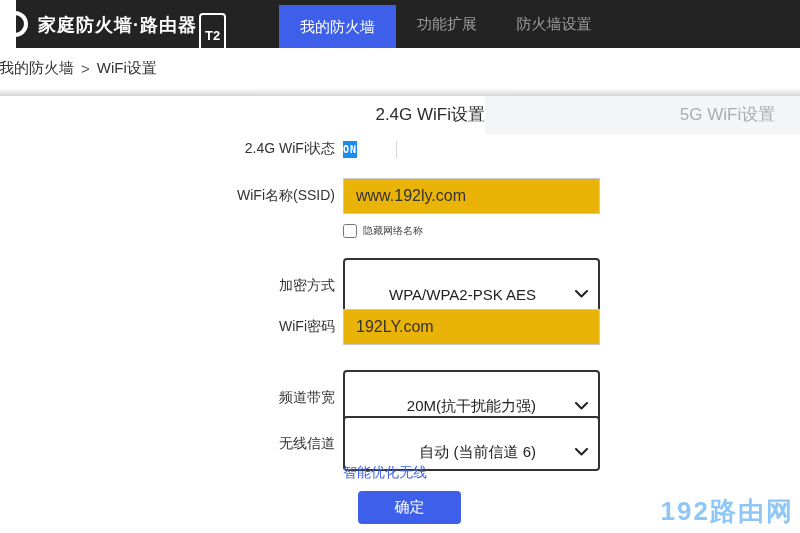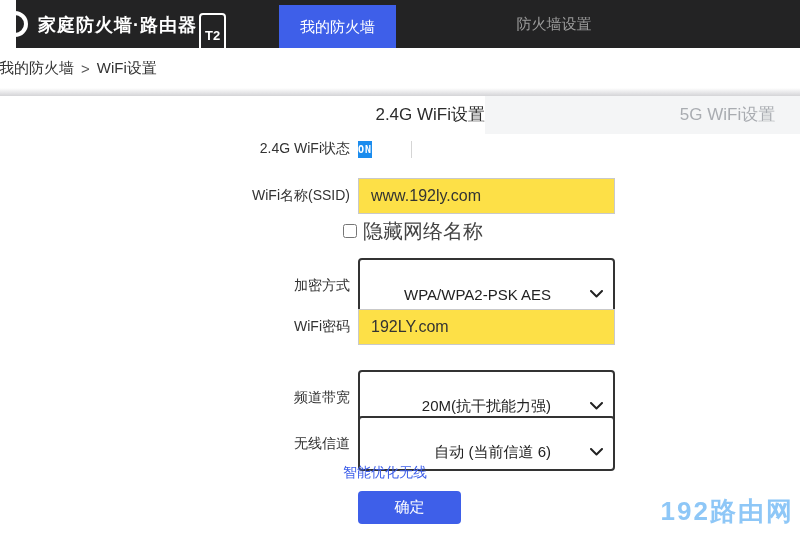--- a/index.html
+++ b/index.html
@@ -22,34 +22,34 @@
   .breadcrumb .sep{margin:0 7px;color:#555;}
   .breadcrumb-shadow{position:absolute;left:0;top:88px;width:800px;height:8px;
                      background:linear-gradient(#ffffff,#d4d4d7);}
   
   .band-tabs{position:absolute;left:0;top:96px;width:800px;height:38px;}
   .band-tab{position:absolute;top:0;height:38px;line-height:38px;text-align:center;font-size:17px;cursor:pointer;}
   .band-tab.active{left:0;width:485px;background:#fff;color:#2b2b2b;text-align:right;}
   .band-tab.inactive{left:485px;width:485px;background:#f4f5f6;color:#a9acb1;}
   
   .row{position:absolute;left:0;display:flex;align-items:center;}
-  .flabel{width:335px;text-align:right;font-size:14px;color:#333;flex:none;padding-left:15px;}
+  .flabel{width:335px;text-align:right;font-size:14px;color:#333;flex:none;}
   .ctrl{margin-left:8px;gap:39px;}
   .row-status{top:138px;height:22px;}
   .toggle{width:48px;height:17px;display:flex;cursor:pointer;}
   .toggle-on{width:27px;height:17px;background:var(--toggle_on,#1b8cee);color:#fff;
              font-family:"DejaVu Sans Mono",monospace;font-size:10px;font-weight:bold;
              display:flex;align-items:center;justify-content:center;letter-spacing:1px;}
   .toggle-knob{width:21px;height:15px;background:#ececec;border:1px solid #d5d5d5;border-left:none;}
   .text-input{width:231px;height:34px;border:1px solid #c9c9c9;font-size:16px;color:#333;
-              padding:0 12px;outline:none;font-family:inherit;background:#fde047;}
+              padding:0 12px;outline:none;font-family:inherit;background:#eab308;}
   .row-ssid{top:178px;}
   .row-hide{top:222px;left:343px;height:18px;}
   .row-hide input{width:14px;height:14px;margin:0 6px 0 0;accent-color:#fff;}
-  .hide-label{font-size:20px;color:#444;}
+  .hide-label{font-size:10px;color:#444;}
   .selectbox{width:231px;height:34px;border:2px solid #333;border-radius:4px;background:#fff;
              display:flex;align-items:center;justify-content:flex-end;padding:17px 10px 0 12px;
              font-size:15px;color:#222;cursor:pointer;}
   .row-enc{top:258px;}
   .row-pwd{top:309px;}
   .row-bw{top:370px;}
   .row-ch{top:416px;}
   .opt-link{position:absolute;left:343px;top:464px;font-size:14px;color:var(--accent,#3e5fe9);
             text-decoration:none;cursor:pointer;}
   .submit-btn{position:absolute;left:358px;top:491px;width:103px;height:33px;background:var(--accent,#3e5fe9);
@@ -61,20 +61,21 @@
 </head>
 <body>
 
 <div class="screen">
 
   <header class="topbar">
     <span class="logo-ring"></span>
     <span class="brand">家庭防火墙·路由器</span>
     <span class="model-badge">T2</span>
     <div class="nav-tab active">我的防火墙</div>
+    <div class="nav-tab t2">功能扩展</div>
     <div class="nav-tab t3">防火墙设置</div>
   </header>
 
   <div class="breadcrumb">
     <span class="crumb">我的防火墙</span>
     <span class="sep">&gt;</span>
     <span>WiFi设置</span>
   </div>
   <div class="breadcrumb-shadow"></div>
 

